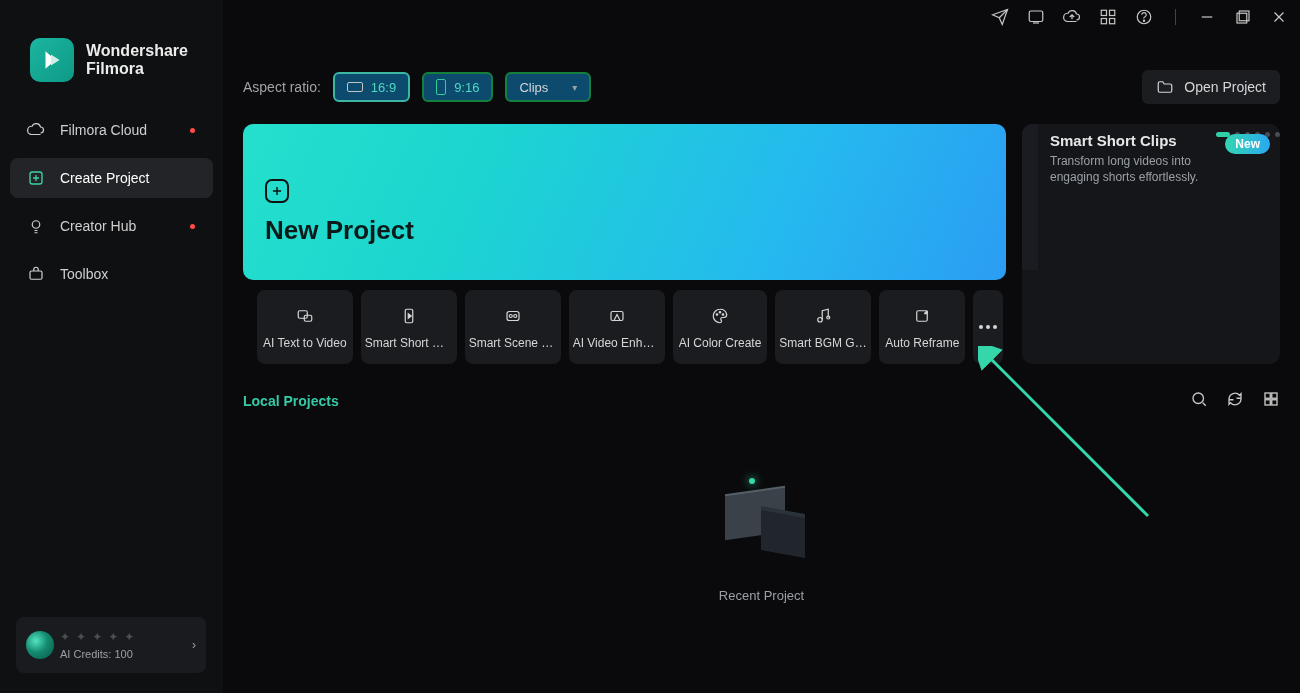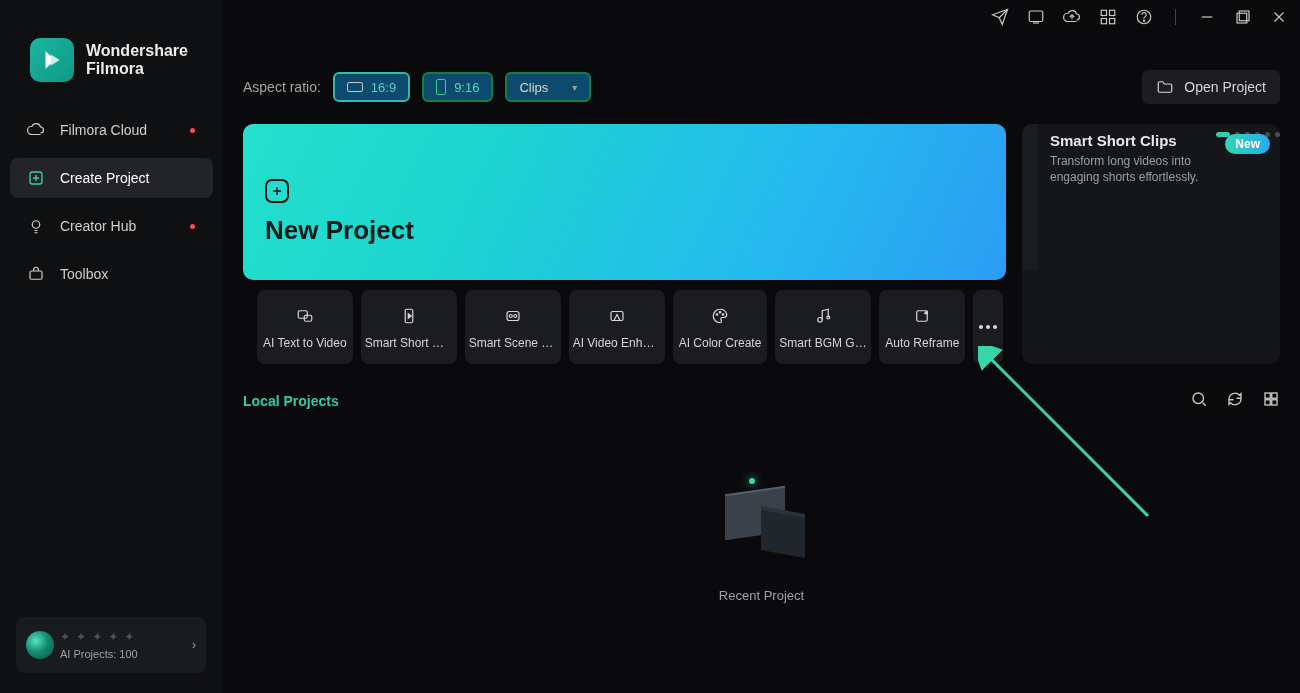--- a/index.html
+++ b/index.html
@@ -260,21 +260,21 @@
   <div class="credits-card">
     <div class="globe"></div>
     <div class="credits-col">
       <div class="credits-icons">
         <span>✦</span>
           <span>✦</span>
           <span>✦</span>
           <span>✦</span>
           <span>✦</span>
       </div>
-      <span>AI Projects: 100</span>
+      <span>AI Credits: 100</span>
     </div>
     <span class="chev">›</span>
   </div>
 </div>
 
 <div class="main">
 
   <div class="toprow">
     <span class="label">Aspect ratio:</span>
     <div class="pill selected">

